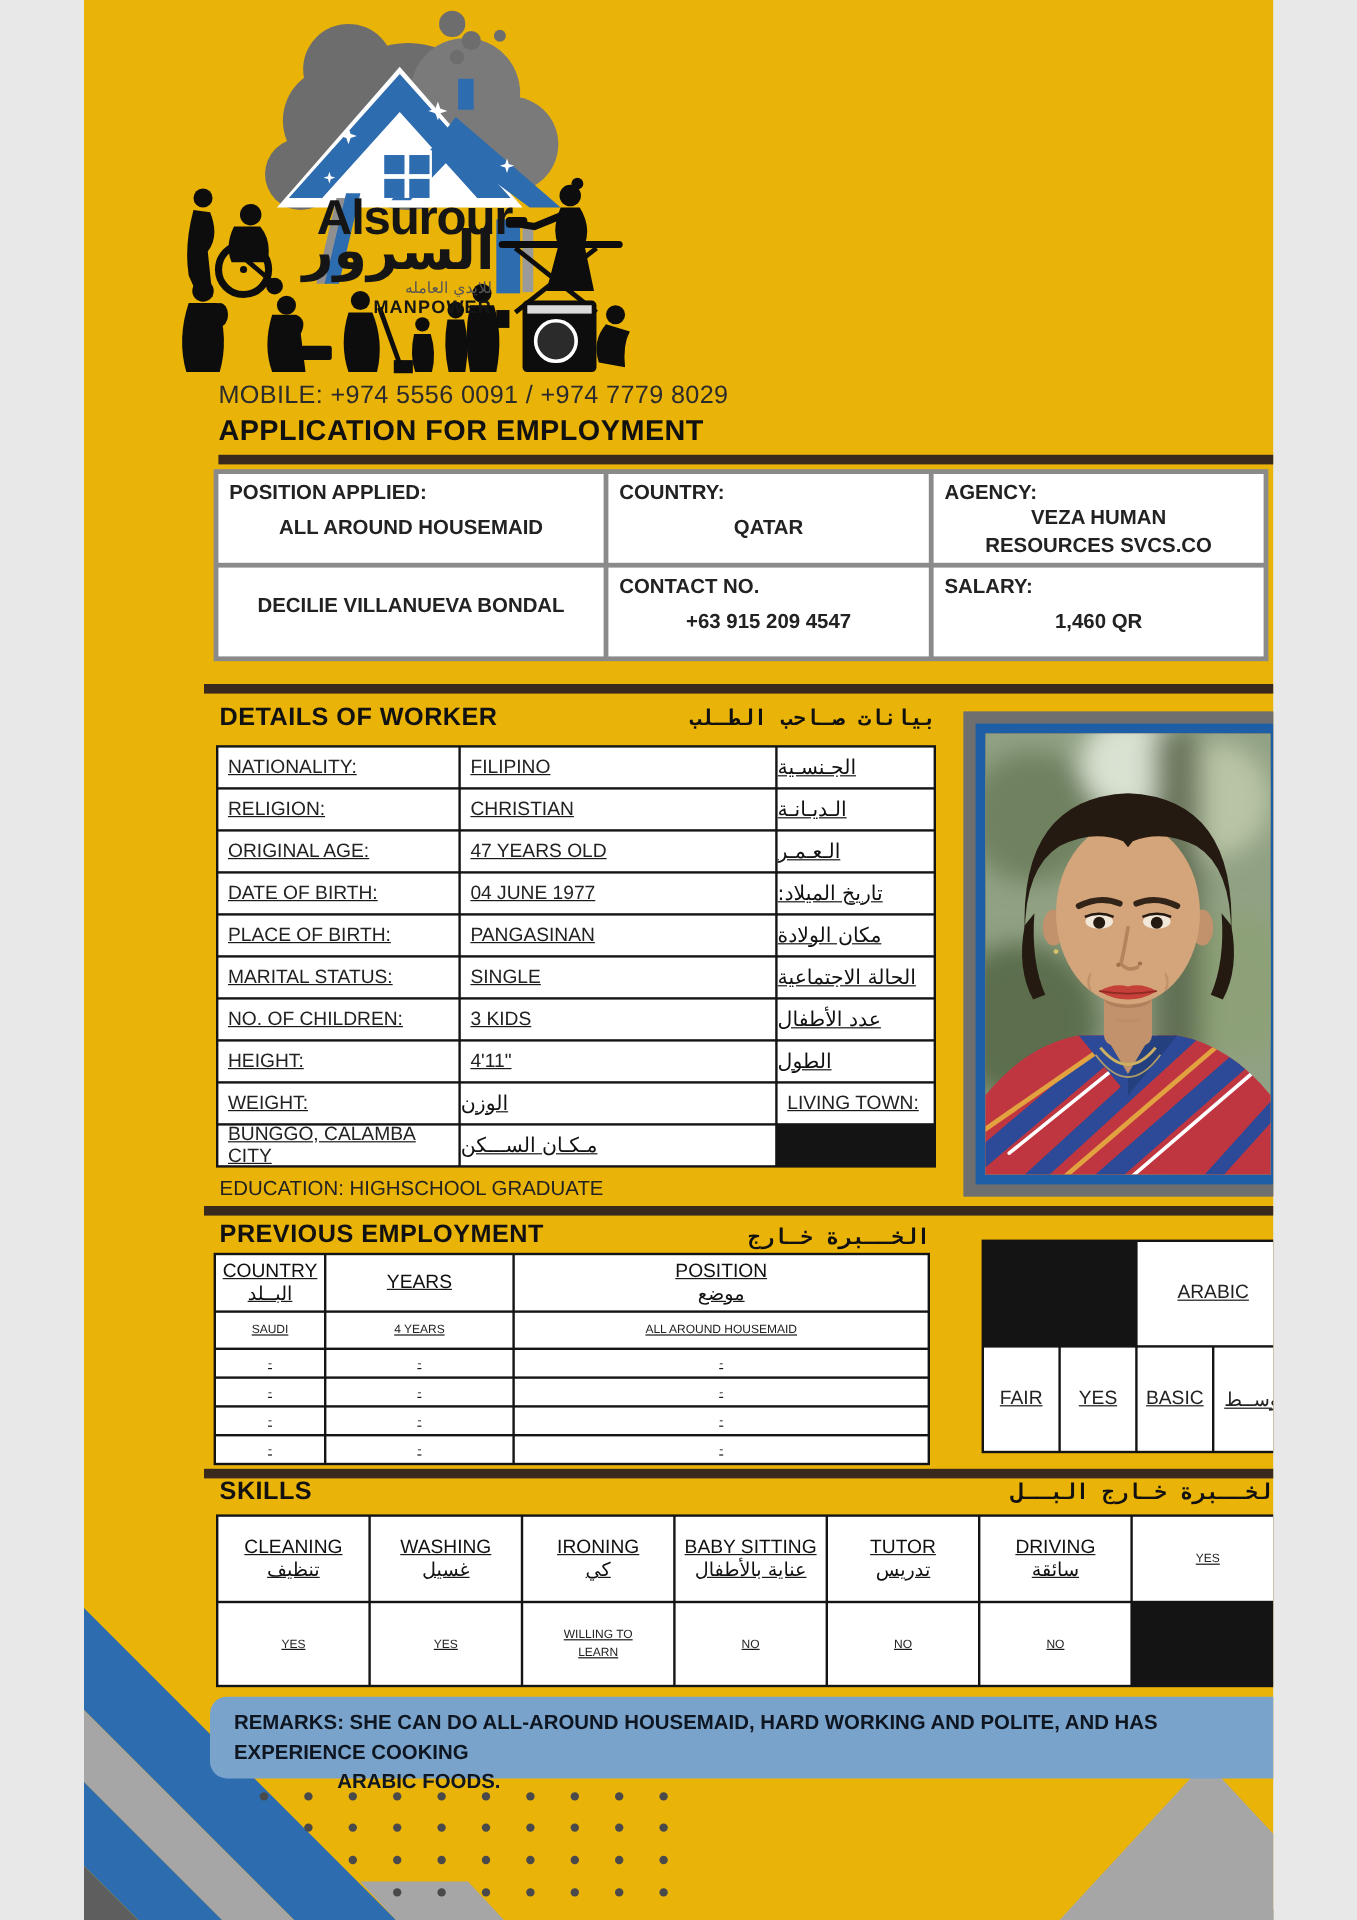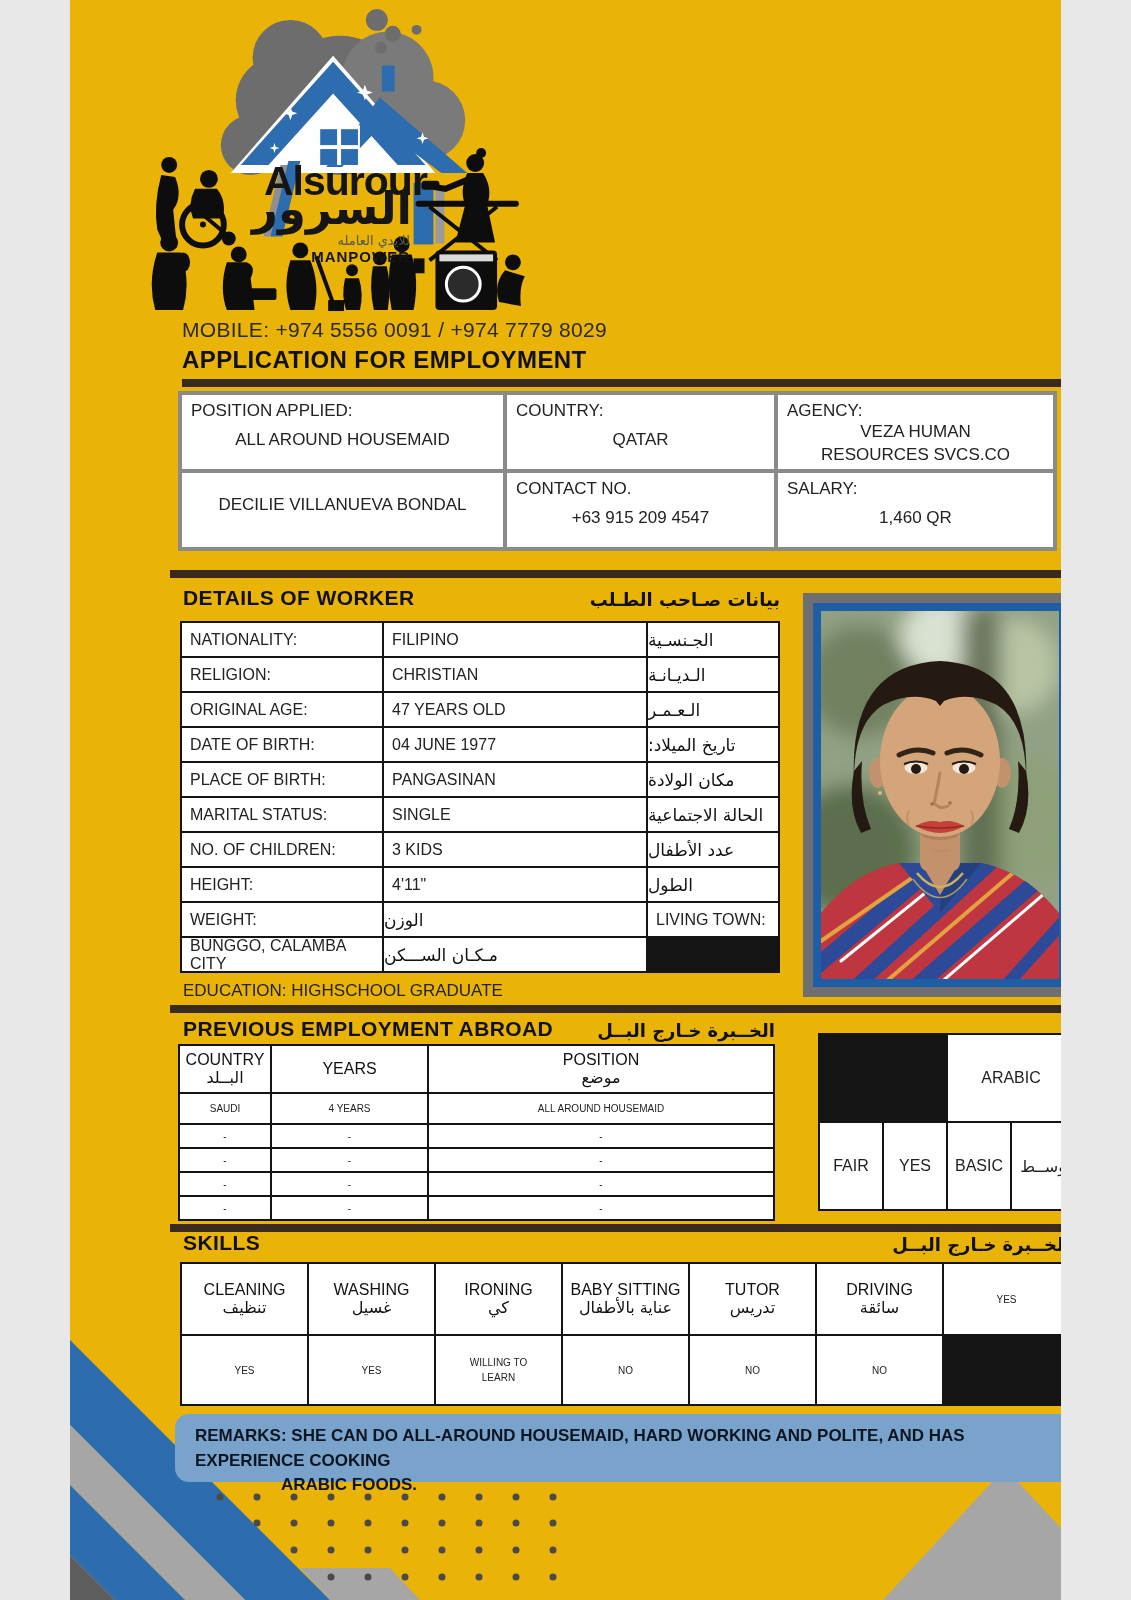--- a/index.html
+++ b/index.html
@@ -7,35 +7,35 @@
         font-family:"Liberation Sans",sans-serif;color:#1a1a1a;margin:0 auto;}
   .abs{position:absolute;}
   .ar{font-family:"DejaVu Sans",sans-serif;direction:rtl;}
   .bar{position:absolute;height:8px;background:#3a2a1e;}
   
   .mobile-line{position:absolute;left:112px;top:318px;font-size:21px;letter-spacing:.3px;color:#2b2b2b;}
   .app-heading{position:absolute;left:112px;top:346px;font-size:24px;font-weight:bold;letter-spacing:.4px;color:#111;}
   
   .gtable{position:absolute;display:grid;box-sizing:border-box;}
   .gt-grey{background:#8a8a8a;gap:4px;padding:4px;}
-  .gt-black{background:#141414;gap:2px;padding:2px;}
+  .gt-black{background:#141414;gap:2px;padding:2px;text-decoration:underline;}
   .cell{background:#fff;display:flex;align-items:center;box-sizing:border-box;overflow:hidden;}
   
   .acell{background:#fff;display:flex;flex-direction:column;box-sizing:border-box;}
   .acell .cl{font-size:17px;padding:6px 9px 0 9px;color:#222;}
   .acell .cv{flex:1;display:flex;align-items:center;justify-content:center;text-align:center;
              font-size:17px;padding:0 14px 10px 14px;color:#222;line-height:1.35;}
   
   .dlab{font-size:16px;padding-left:8px;color:#222;}
   .dval{font-size:16px;padding-left:8px;color:#222;}
   .dar{justify-content:flex-end;font-size:17px;padding-right:10px;color:#111;}
   
   .hrow{position:absolute;display:flex;justify-content:space-between;align-items:flex-end;}
   .hrow .hen{font-size:21px;font-weight:bold;letter-spacing:.4px;color:#111;}
-  .hrow .har{font-size:18px;font-weight:bold;color:#111;}
+  .hrow .har{font-size:18px;font-weight:bold;color:#111;font-family:Liberation Mono, monospace;}
   .edu-line{position:absolute;left:113px;top:981px;font-size:17px;color:#222;}
   
   .ccell{justify-content:center;text-align:center;font-size:10px;color:#222;}
   .hcell{flex-direction:column;justify-content:center;text-align:center;font-size:16px;color:#111;line-height:1.15;}
   .hcell .sub{font-size:16px;}
   
   .photo-frame{position:absolute;left:733px;top:593px;width:274px;height:404px;
                border:10px solid #6f6f6f;box-sizing:border-box;background:#6f6f6f;}
   .photo-inner{width:100%;height:100%;border:8px solid #1e5ea6;box-sizing:border-box;overflow:hidden;}
   .photo-inner svg{display:block;width:100%;height:100%;}
@@ -181,21 +181,21 @@
   </svg>
   <div class="brand-en">Alsurour</div>
   <div class="brand-ar ar">السرور</div>
   <div class="tag-ar ar">للايدي العامله</div>
   <div class="tag-en">MANPOWER</div>
 
   <div class="mobile-line">MOBILE: +974 5556 0091 / +974 7779 8029</div>
   <div class="app-heading">APPLICATION FOR EMPLOYMENT</div>
   <div class="bar" style="left:112px;top:379px;width:883px;"></div>
 
-  <div class="gtable gt-grey" style="left:108px;top:391px;grid-template-columns:321px 267px 275px;grid-template-rows:74px 74px;">
+  <div class="gtable gt-grey" style="left:108px;top:391px;grid-template-columns:321px 267px 275px;grid-template-rows:74px 74px;font-weight:bold;">
     <div class="acell">
       <div class="cl">POSITION APPLIED:</div>
       <div class="cv">ALL AROUND HOUSEMAID</div>
     </div>
     <div class="acell">
       <div class="cl">COUNTRY:</div>
       <div class="cv">QATAR</div>
     </div>
     <div class="acell">
       <div class="cl">AGENCY:</div>

